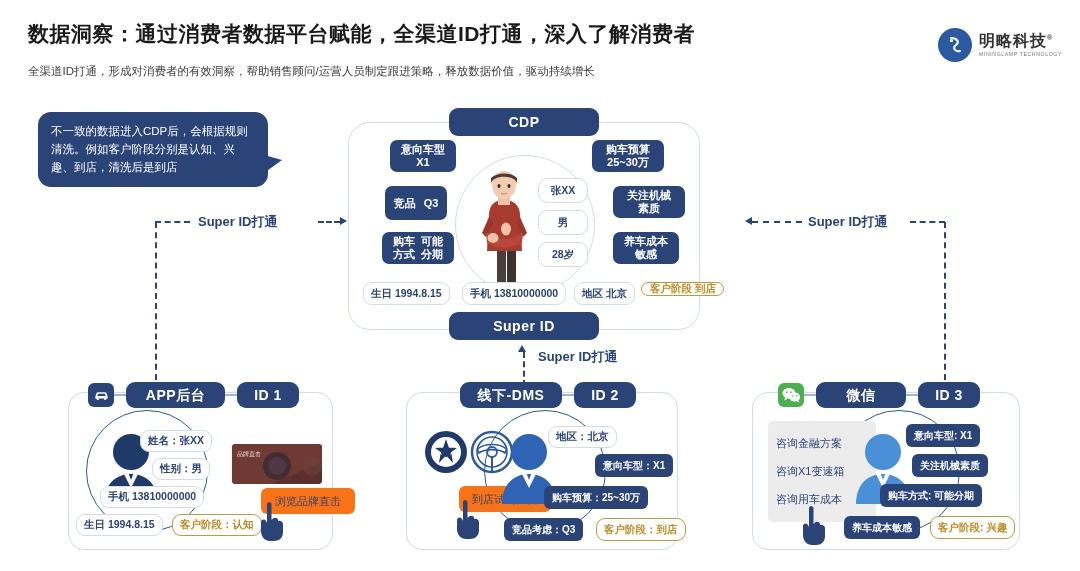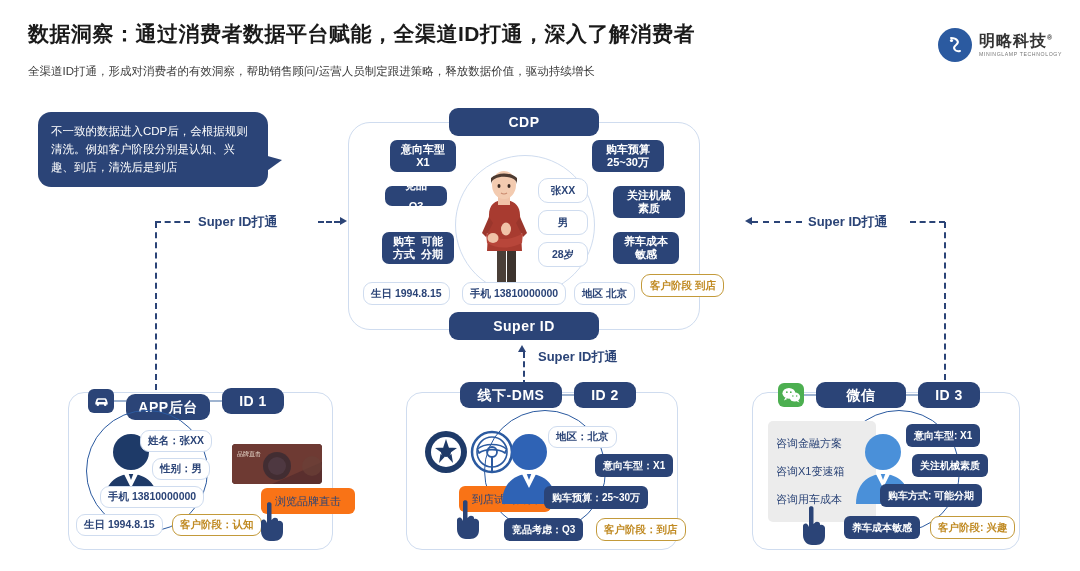--- a/index.html
+++ b/index.html
@@ -184,21 +184,21 @@
   <path d="M18 22 C17 11 45 11 44 22 L44 15 C38 9 24 9 18 15 Z" fill="#4e3b31"></path>
   <ellipse cx="26" cy="23" rx="1.5" ry="2" fill="#3a2a22"></ellipse>
   <ellipse cx="36" cy="23" rx="1.5" ry="2" fill="#3a2a22"></ellipse>
   <path d="M28 30 Q31 32 34 30" stroke="#c98a6e" stroke-width="1.2" fill="none"></path>
 </svg>
 
 <div class="abs pill" style="left:390px;top:140px;width:66px;height:32px;flex-direction:column;">
   <span>意向车型</span>
   <span>X1</span>
 </div>
-<div class="abs pill" style="left:385px;top:186px;width:62px;height:20px;flex-direction:column;gap:8px;">
+<div class="abs pill" style="left:385px;top:186px;width:62px;height:34px;flex-direction:row;gap:8px;">
   <span>竞品</span>
   <span>Q3</span>
 </div>
 <div class="abs pill" style="left:382px;top:232px;width:72px;height:32px;flex-direction:row;">
   <span>购车方式</span>
   <span>可能分期</span>
 </div>
 
 <div class="abs pill" style="left:592px;top:140px;width:72px;height:32px;flex-direction:column;">
   <span>购车预算</span>
@@ -213,34 +213,34 @@
   <span>敏感</span>
 </div>
 
 <div class="abs chip" style="left:538px;top:178px;width:50px;height:25px;border-radius:10px;">张XX</div>
 <div class="abs chip" style="left:538px;top:210px;width:50px;height:25px;">男</div>
 <div class="abs chip" style="left:538px;top:242px;width:50px;height:25px;">28岁</div>
 
 <div class="abs chip" style="left:363px;top:282px;height:23px;">生日 1994.8.15</div>
 <div class="abs chip" style="left:462px;top:282px;height:23px;">手机 13810000000</div>
 <div class="abs chip" style="left:574px;top:282px;height:23px;">地区 北京</div>
-<div class="abs chip gold" style="left:641px;top:274px;height:23px;padding-left:8px;">客户阶段 到店</div>
+<div class="abs chip gold" style="left:641px;top:282px;height:14px;padding-left:8px;">客户阶段 到店</div>
 
 <div class="card" style="left:68px;width:265px;"></div>
 <div class="card-head" style="left:88px;">
   <div class="head-icon navy">
     <svg width="17" height="11" viewBox="0 0 22 13">
       <path d="M3 8 L4.5 3.5 C4.8 2.6 5.5 2.2 6.4 2.2 L15.6 2.2 C16.5 2.2 17.2 2.6 17.5 3.5 L19 8 L19 10.5 L3 10.5 Z" fill="#fff"></path>
       <circle cx="6.2" cy="10.6" r="1.7" fill="#fff"></circle>
         <circle cx="15.8" cy="10.6" r="1.7" fill="#fff"></circle>
       <path d="M5.6 7.2 L6.7 4.2 L15.3 4.2 L16.4 7.2 Z" fill="#2b4477"></path>
     </svg>
   </div>
   <div class="head-conn"></div>
-  <div class="pill hdr" style="width:84px;height:26px;margin-top:12px;">APP后台</div>
+  <div class="pill hdr" style="width:99px;height:26px;">APP后台</div>
   <div class="head-conn"></div>
   <div class="pill hdr" style="width:62px;height:26px;">ID 1</div>
 </div>
 <div class="ring abs" style="left:86px;top:410px;width:122px;height:122px;border:1.6px solid #2b5aa0;border-radius:50%;"></div>
 <svg class="abs" style="left:102px;top:432px;" width="58" height="72" viewBox="0 0 58 72">
   <circle cx="29" cy="20" r="18" fill="#1e3a68"></circle>
   <path d="M2 72 C2 52 14 42 29 42 C44 42 56 52 56 72 Z" fill="#1e3a68"></path>
   <path d="M22 42 L29 56 L36 42 L32 40 L29 48 L26 40 Z" fill="#ffffff"></path>
 </svg>
 <div class="abs chip" style="left:140px;top:430px;height:22px;">姓名：张XX</div>

